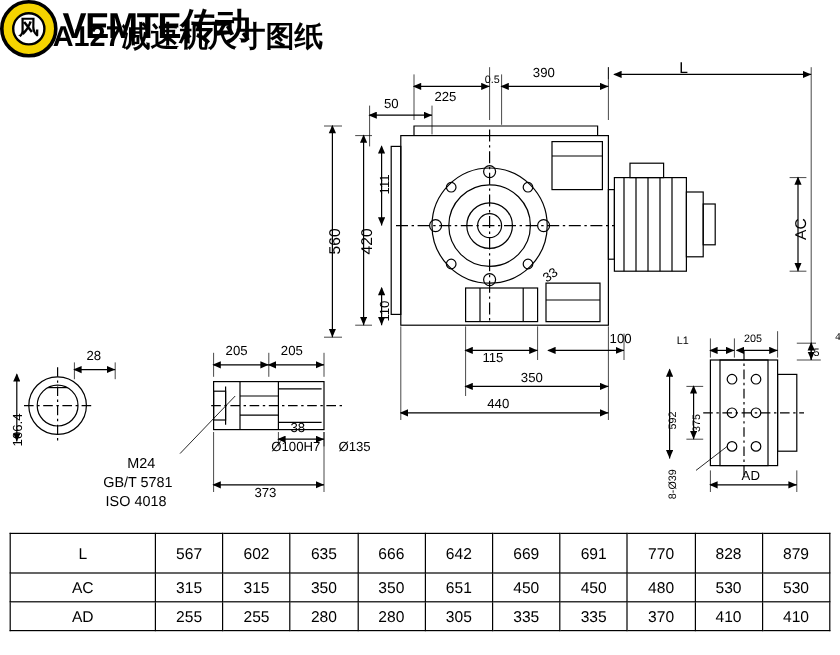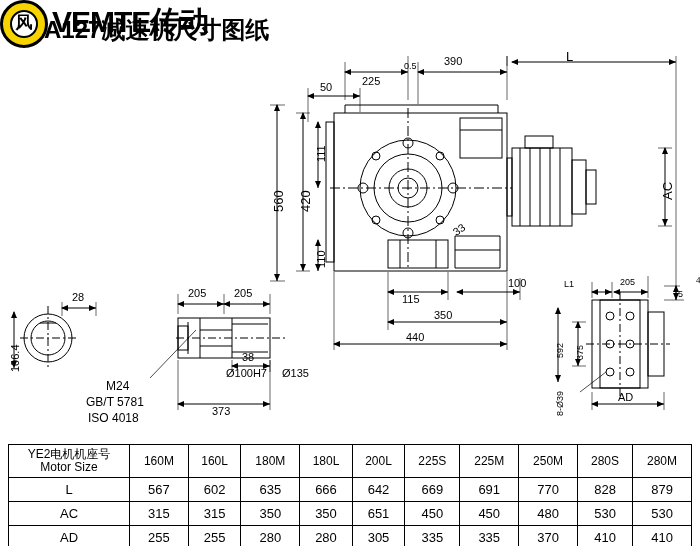--- a/index.html
+++ b/index.html
@@ -291,36 +291,20 @@
 <div class="dim small" style="left:620px;top:278px;">205</div>
 <div class="dim small" style="left:696px;top:276px;font-family:Liberation Serif, serif;">40</div>
 <div class="dim small" style="left:678px;top:290px;">5</div>
 <div class="dim vert small" style="left:556px;top:358px;">592</div>
 <div class="dim vert small" style="left:576px;top:360px;">375</div>
 <div class="dim vert small" style="left:556px;top:416px;">8-Ø39</div>
 <div class="dim" style="left:618px;top:392px;">AD</div>
 
 <table id="spec-table">
   <tbody>
-    <tr>
-      <td class="rowhead">
-        <div class="cn-two">YE2电机机座号</div>
-        <div class="cn-two">Motor Size</div>
-      </td>
-      <td class="hcell">160M</td>
-      <td class="hcell">160L</td>
-      <td class="hcell">180M</td>
-      <td class="hcell">180L</td>
-      <td class="hcell">200L</td>
-      <td class="hcell">225S</td>
-      <td class="hcell">225M</td>
-      <td class="hcell">250M</td>
-      <td class="hcell">280S</td>
-      <td class="hcell">280M</td>
-    </tr>
     <tr>
       <td class="rowhead">L</td>
       <td>567</td>
       <td>602</td>
       <td>635</td>
       <td>666</td>
       <td>642</td>
       <td>669</td>
       <td>691</td>
       <td>770</td>

